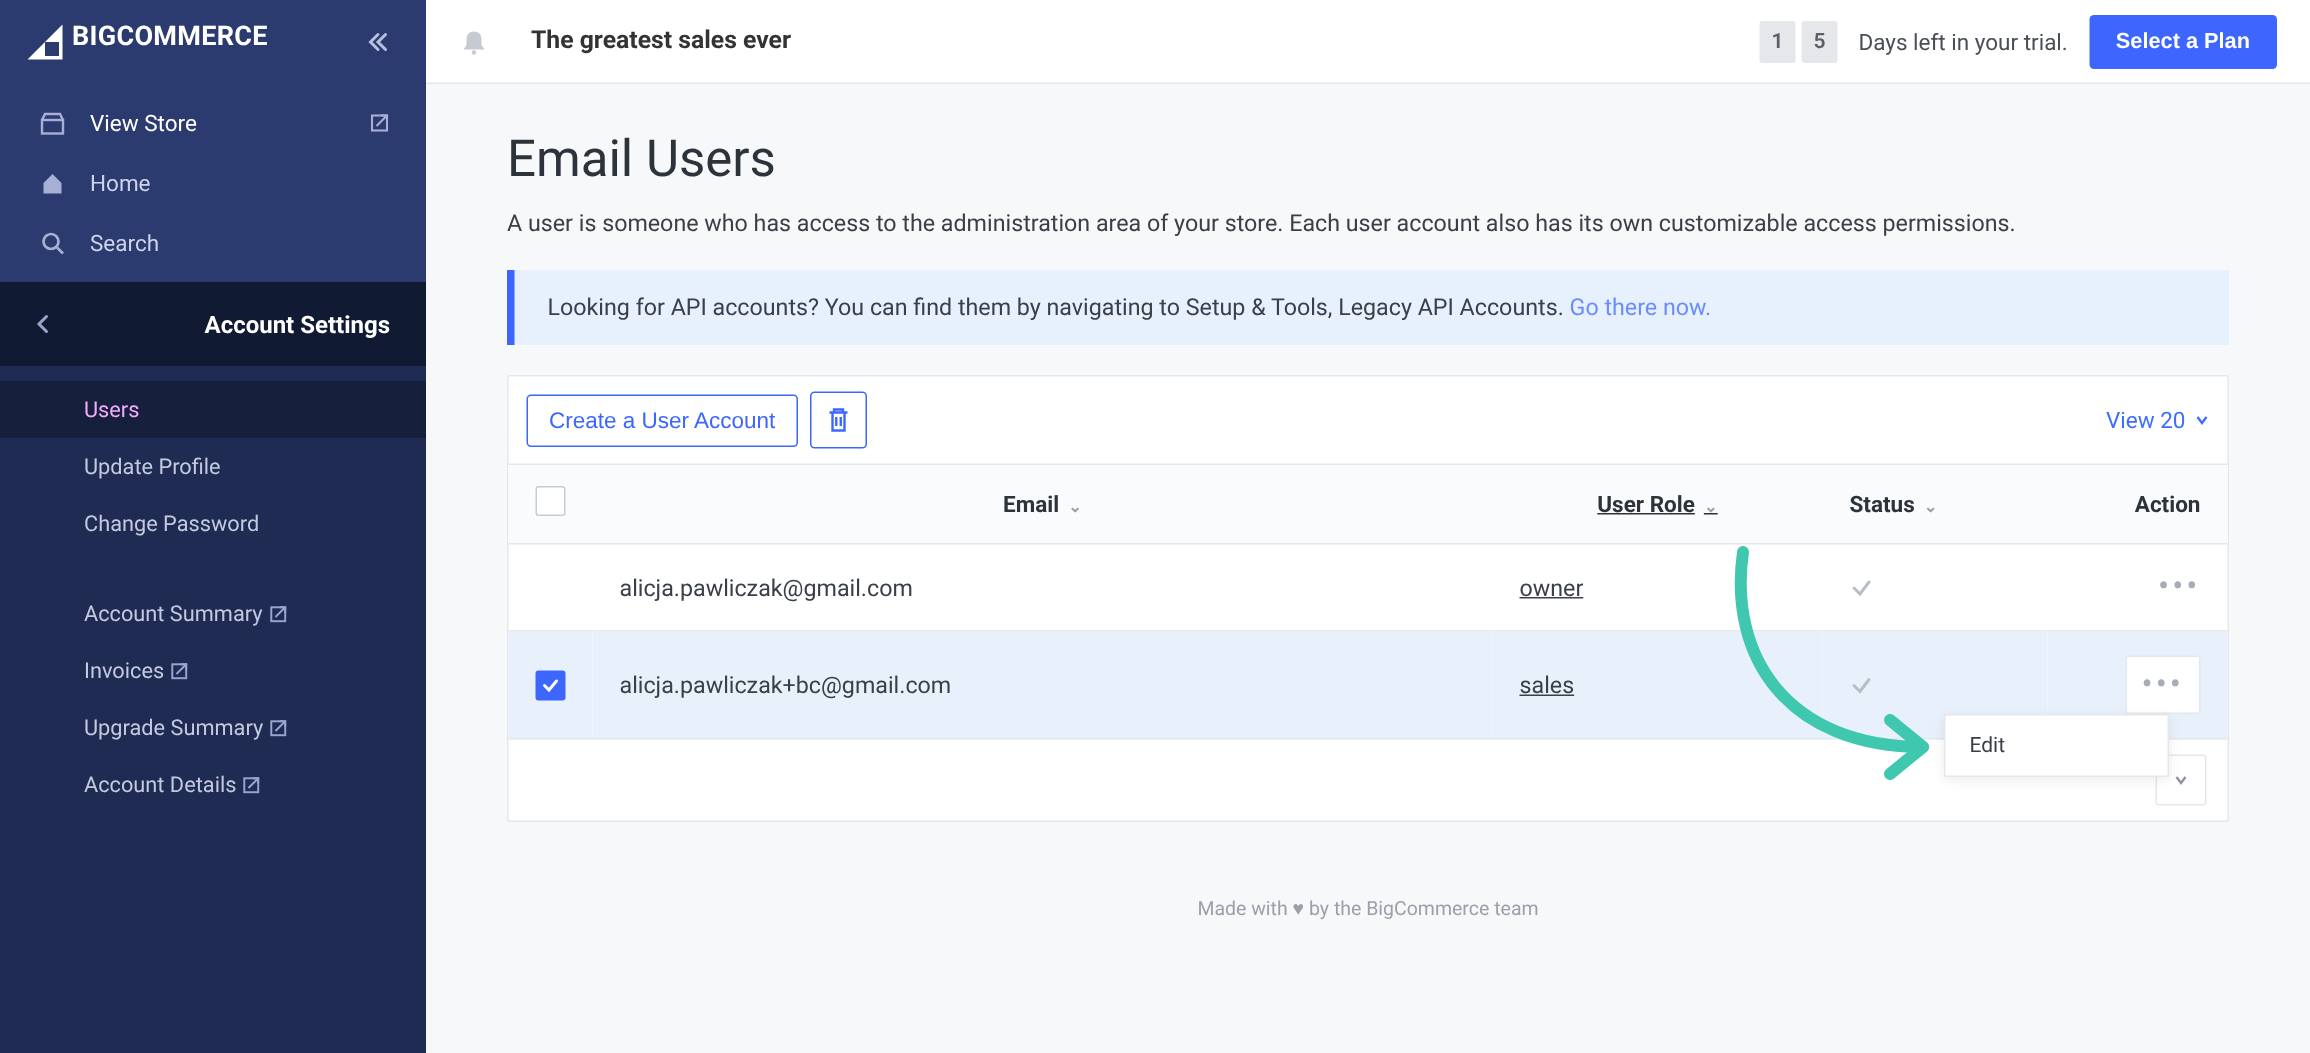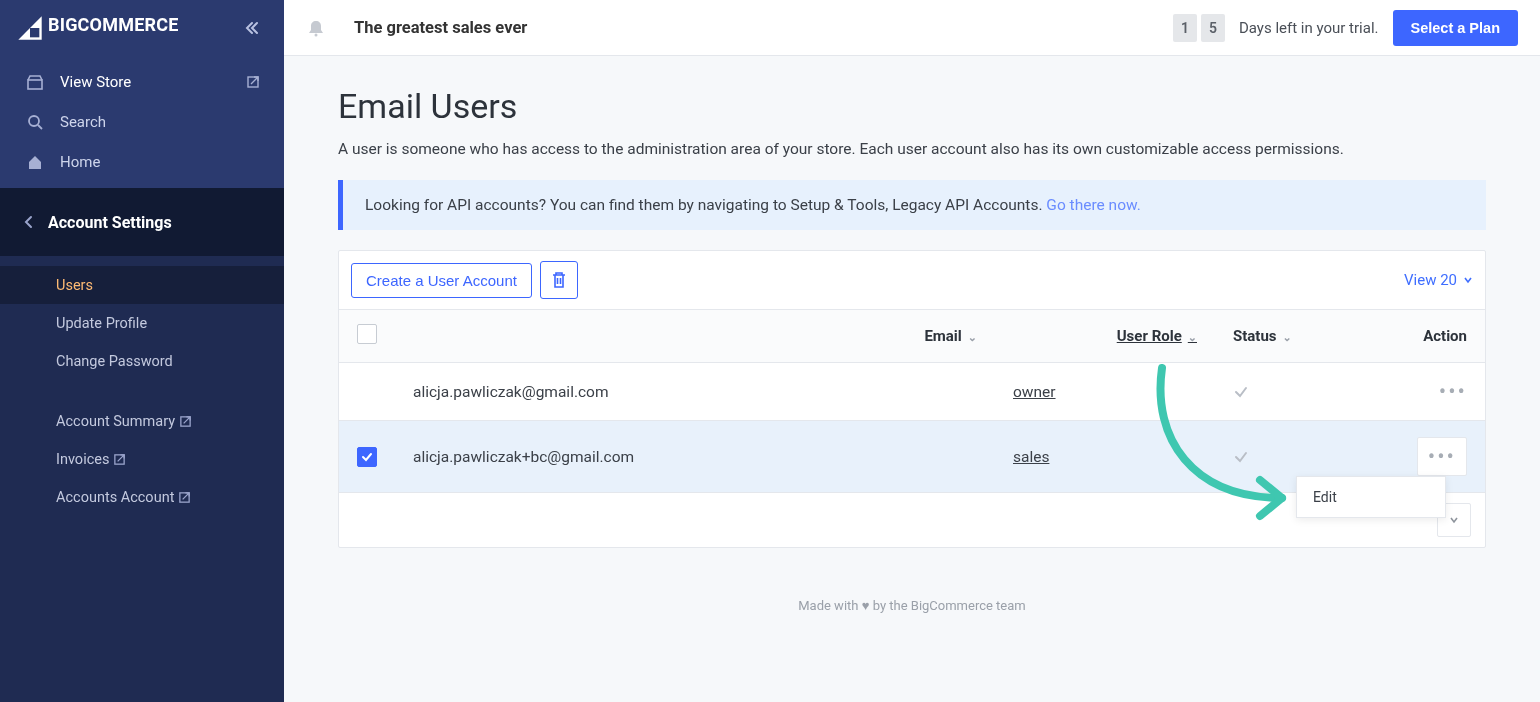--- a/index.html
+++ b/index.html
@@ -28,25 +28,25 @@
   .sidebar{position:absolute;left:0;top:0;width:284px;height:100%;background:var(--sidebar-bg);color:var(--sidebar-text);}
   .sb-header{height:56px;display:flex;align-items:center;justify-content:space-between;padding:0 18px 0 16px;background:var(--sidebar-bg);}
   .logo{display:flex;align-items:flex-start;gap:4px;color:#fff;font-weight:700;font-size:18px;letter-spacing:0.2px;}
   .logo svg{width:28px;height:28px;}
   .collapse-btn{color:#b8c0e0;cursor:pointer;padding:6px;}
   .sb-section{padding:6px 0;}
   .sb-item{display:flex;align-items:center;height:40px;padding:0 24px;color:var(--sidebar-text);cursor:pointer;position:relative;font-size:15px;}
   .sb-item .icon{width:22px;display:flex;align-items:center;justify-content:center;margin-right:14px;color:#a7b0d4;}
   .sb-item .ext{margin-left:auto;color:#a7b0d4;}
   .sb-item.bright{color:#fff;}
-  .sb-accounthdr{display:flex;align-items:center;height:68px;padding:12px 24px;background:var(--sidebar-darker);color:#fff;font-weight:700;font-size:16px;}
+  .sb-accounthdr{display:flex;align-items:center;height:56px;padding:12px 24px;background:var(--sidebar-darker);color:#fff;font-weight:700;font-size:16px;justify-content:space-between;}
   .sb-accounthdr .chev{margin-right:14px;color:#9aa4cc;}
   .sb-sub{background:var(--sidebar-dark);}
   .sb-sub .sb-item{padding-left:56px;height:38px;font-size:14.5px;color:#c3c9de;}
-  .sb-sub .sb-item.active{background:#161f3b;color:#fdba74;}
+  .sb-sub .sb-item.active{background:#161f3b;color:#f0abfc;}
   .sb-gap{height:22px;}
 
   
   .topbar{position:absolute;left:284px;top:0;right:0;height:56px;background:#fff;border-bottom:1px solid var(--border);display:flex;align-items:center;padding:0 22px;}
   .bell{color:#c6cad1;margin-right:28px;}
   .store-name{font-weight:700;font-size:16.5px;color:#333;}
   .trial{margin-left:auto;display:flex;align-items:center;gap:14px;}
   .trial-digits{display:flex;gap:4px;}
   .digit{width:24px;height:28px;background:#e5e7ea;color:#5b6068;display:flex;align-items:center;justify-content:center;font-weight:600;font-size:14px;border-radius:2px;}
   .trial-text{color:#4a4f57;font-size:15px;}
@@ -59,21 +59,21 @@
   .info-banner{background:var(--info-bg);border-left:5px solid var(--accent2);padding:16px 22px;font-size:15.5px;color:#3b4048;margin-bottom:20px;}
   .info-banner a{color:#6a8cff;text-decoration:none;}
 
   .card{background:#fff;border:1px solid var(--border);border-radius:2px;}
   .card-toolbar{display:flex;align-items:center;padding:10px 12px;border-bottom:1px solid var(--border);}
   .outline-btn{border:1px solid var(--accent2);color:var(--accent2);background:#fff;padding:8px 14px;font-size:15px;border-radius:3px;cursor:pointer;}
   .icon-btn{border:1px solid var(--accent2);color:var(--accent2);background:#fff;width:38px;height:38px;display:flex;align-items:center;justify-content:center;border-radius:3px;cursor:pointer;margin-left:8px;}
   .view-sel{margin-left:auto;color:var(--link);display:flex;align-items:center;gap:6px;cursor:pointer;font-size:15px;}
 
   table{width:100%;border-collapse:collapse;}
-  thead th{text-align:right;font-weight:700;font-size:15px;padding:14px 18px;border-bottom:1px solid var(--border);color:#2d333b;background:#fafbfc;}
+  thead th{text-align:center;font-weight:700;font-size:15px;padding:14px 18px;border-bottom:1px solid var(--border);color:#2d333b;background:#fafbfc;}
   thead th .sort{color:#9aa0a9;margin-left:6px;font-size:11px;}
   tbody td{padding:16px 18px;border-bottom:1px solid var(--border);color:#3b4048;font-size:15.5px;vertical-align:middle;}
   tbody tr.selected{background:var(--row-sel);padding-left:47px;}
   .chk{width:20px;height:20px;border:1px solid #c7ccd3;border-radius:2px;display:inline-flex;align-items:center;justify-content:center;background:#fff;cursor:pointer;}
   .chk.checked{background:var(--accent2);border-color:var(--accent2);color:#fff;}
   .status-check{color:#b9bec6;}
   .dots{color:#a7adb5;cursor:pointer;font-size:22px;letter-spacing:2px;display:inline-block;}
   .dots.boxed{border:1px solid var(--border);padding:6px 10px;border-radius:2px;background:#fff;}
   td.col-check{width:54px;}
   td.col-status,th.col-status{width:150px;text-align:left;}
@@ -126,33 +126,33 @@
       <span class="ext">
           <svg width="14" height="14" viewBox="0 0 14 14">
             <rect x="2" y="2" width="10" height="10" fill="none" stroke="currentColor" stroke-width="1.4"></rect>
             <path d="M5 9 L12 2 M8 2 H12 V6" stroke="currentColor" stroke-width="1.4" fill="none"></path>
           </svg>
         </span>
     </div>
     <div class="sb-item">
       <span class="icon">
           <svg width="18" height="18" viewBox="0 0 18 18">
+            <path d="M3 9 L9 3 L15 9 V16 H3 Z" fill="currentColor"></path>
+          </svg>
+        </span>
+      <span>Home</span>
+    </div>
+    <div class="sb-item">
+      <span class="icon">
+          <svg width="18" height="18" viewBox="0 0 18 18">
             <circle cx="8" cy="8" r="5" fill="none" stroke="currentColor" stroke-width="1.8"></circle>
             <path d="M12 12 L16 16" stroke="currentColor" stroke-width="1.8"></path>
           </svg>
         </span>
       <span>Search</span>
-    </div>
-    <div class="sb-item">
-      <span class="icon">
-          <svg width="18" height="18" viewBox="0 0 18 18">
-            <path d="M3 9 L9 3 L15 9 V16 H3 Z" fill="currentColor"></path>
-          </svg>
-        </span>
-      <span>Home</span>
     </div>
   </div>
 
   <div class="sb-accounthdr">
     <span class="chev">
         <svg width="10" height="14" viewBox="0 0 10 14">
           <path d="M7 2 L2 7 L7 12" stroke="currentColor" stroke-width="2" fill="none" stroke-linecap="round"></path>
         </svg>
       </span>
     <span>Account Settings</span>
@@ -182,21 +182,30 @@
     <div class="sb-item">
       <span>Invoices</span>&nbsp;
       <span style="color:#9aa4cc">
           <svg width="13" height="13" viewBox="0 0 14 14">
             <rect x="2" y="2" width="10" height="10" fill="none" stroke="currentColor" stroke-width="1.4"></rect>
             <path d="M5 9 L12 2 M8 2 H12 V6" stroke="currentColor" stroke-width="1.4" fill="none"></path>
           </svg>
         </span>
     </div>
     <div class="sb-item">
-      <span>Accounts Account</span>&nbsp;
+      <span>Upgrade Summary</span>&nbsp;
+      <span style="color:#9aa4cc">
+          <svg width="13" height="13" viewBox="0 0 14 14">
+            <rect x="2" y="2" width="10" height="10" fill="none" stroke="currentColor" stroke-width="1.4"></rect>
+            <path d="M5 9 L12 2 M8 2 H12 V6" stroke="currentColor" stroke-width="1.4" fill="none"></path>
+          </svg>
+        </span>
+    </div>
+    <div class="sb-item">
+      <span>Account Details</span>&nbsp;
       <span style="color:#9aa4cc">
           <svg width="13" height="13" viewBox="0 0 14 14">
             <rect x="2" y="2" width="10" height="10" fill="none" stroke="currentColor" stroke-width="1.4"></rect>
             <path d="M5 9 L12 2 M8 2 H12 V6" stroke="currentColor" stroke-width="1.4" fill="none"></path>
           </svg>
         </span>
     </div>
     <div style="height:400px"></div>
   </div>
 </aside>

